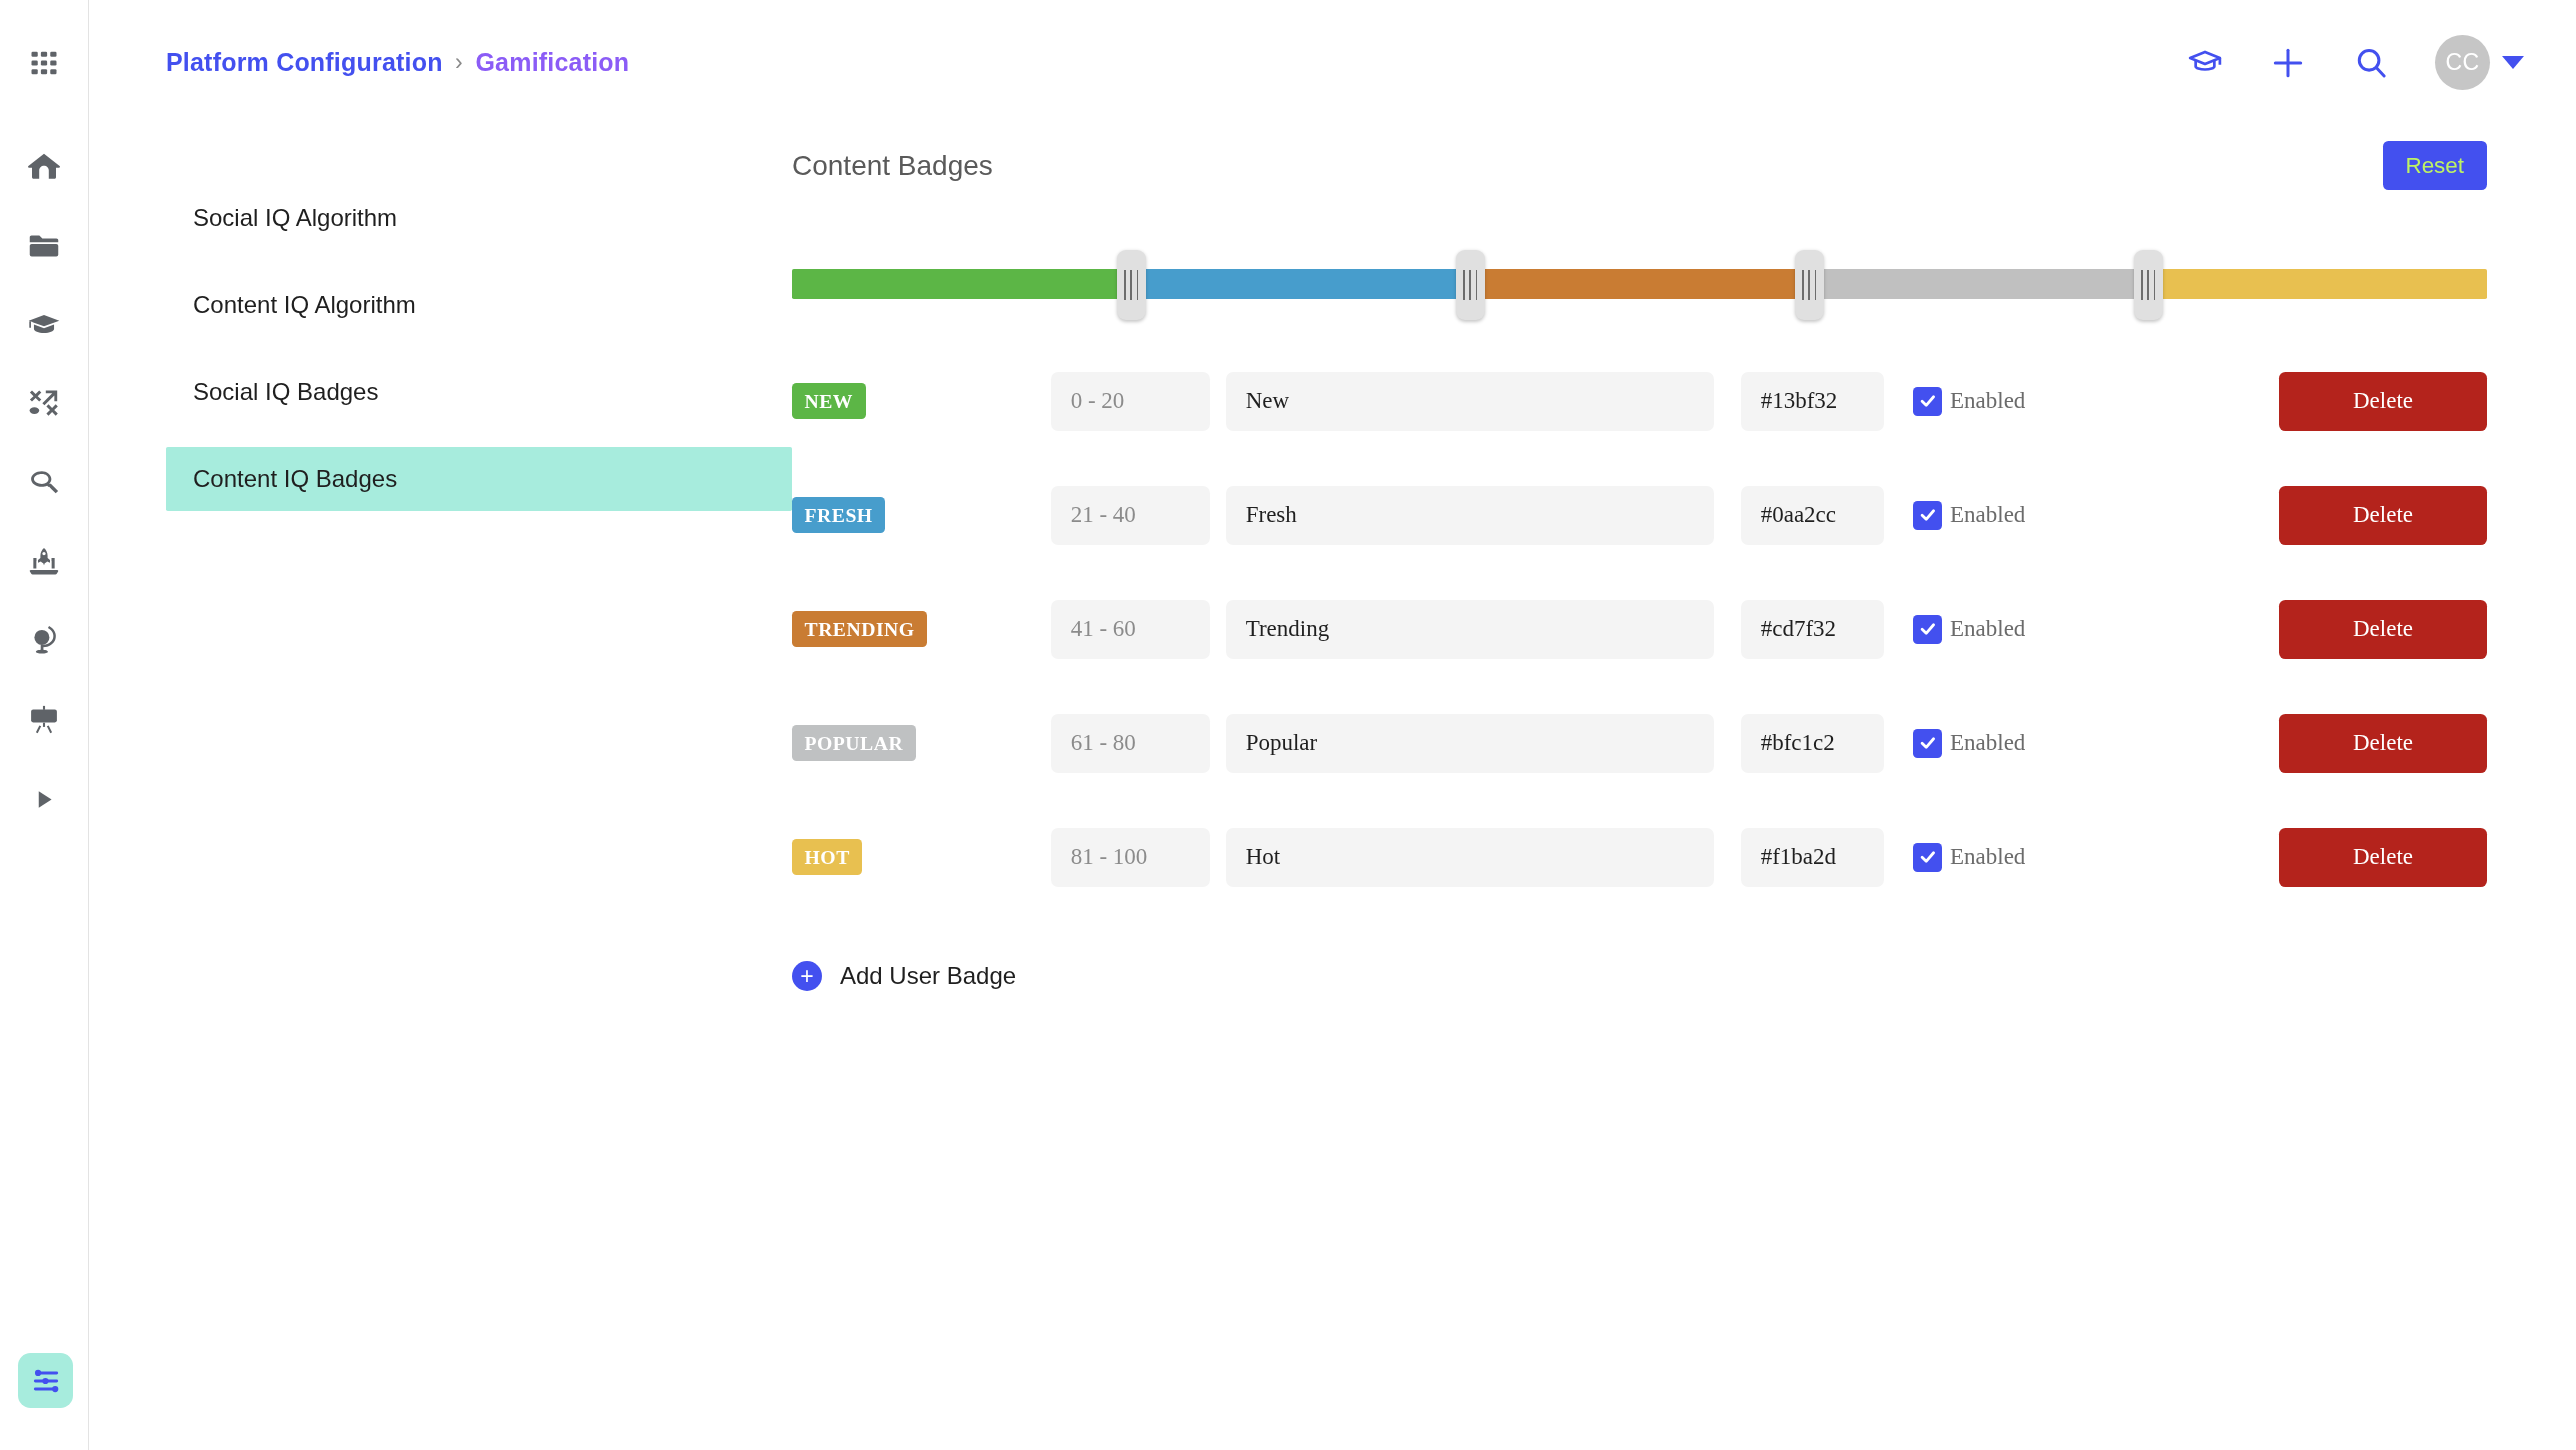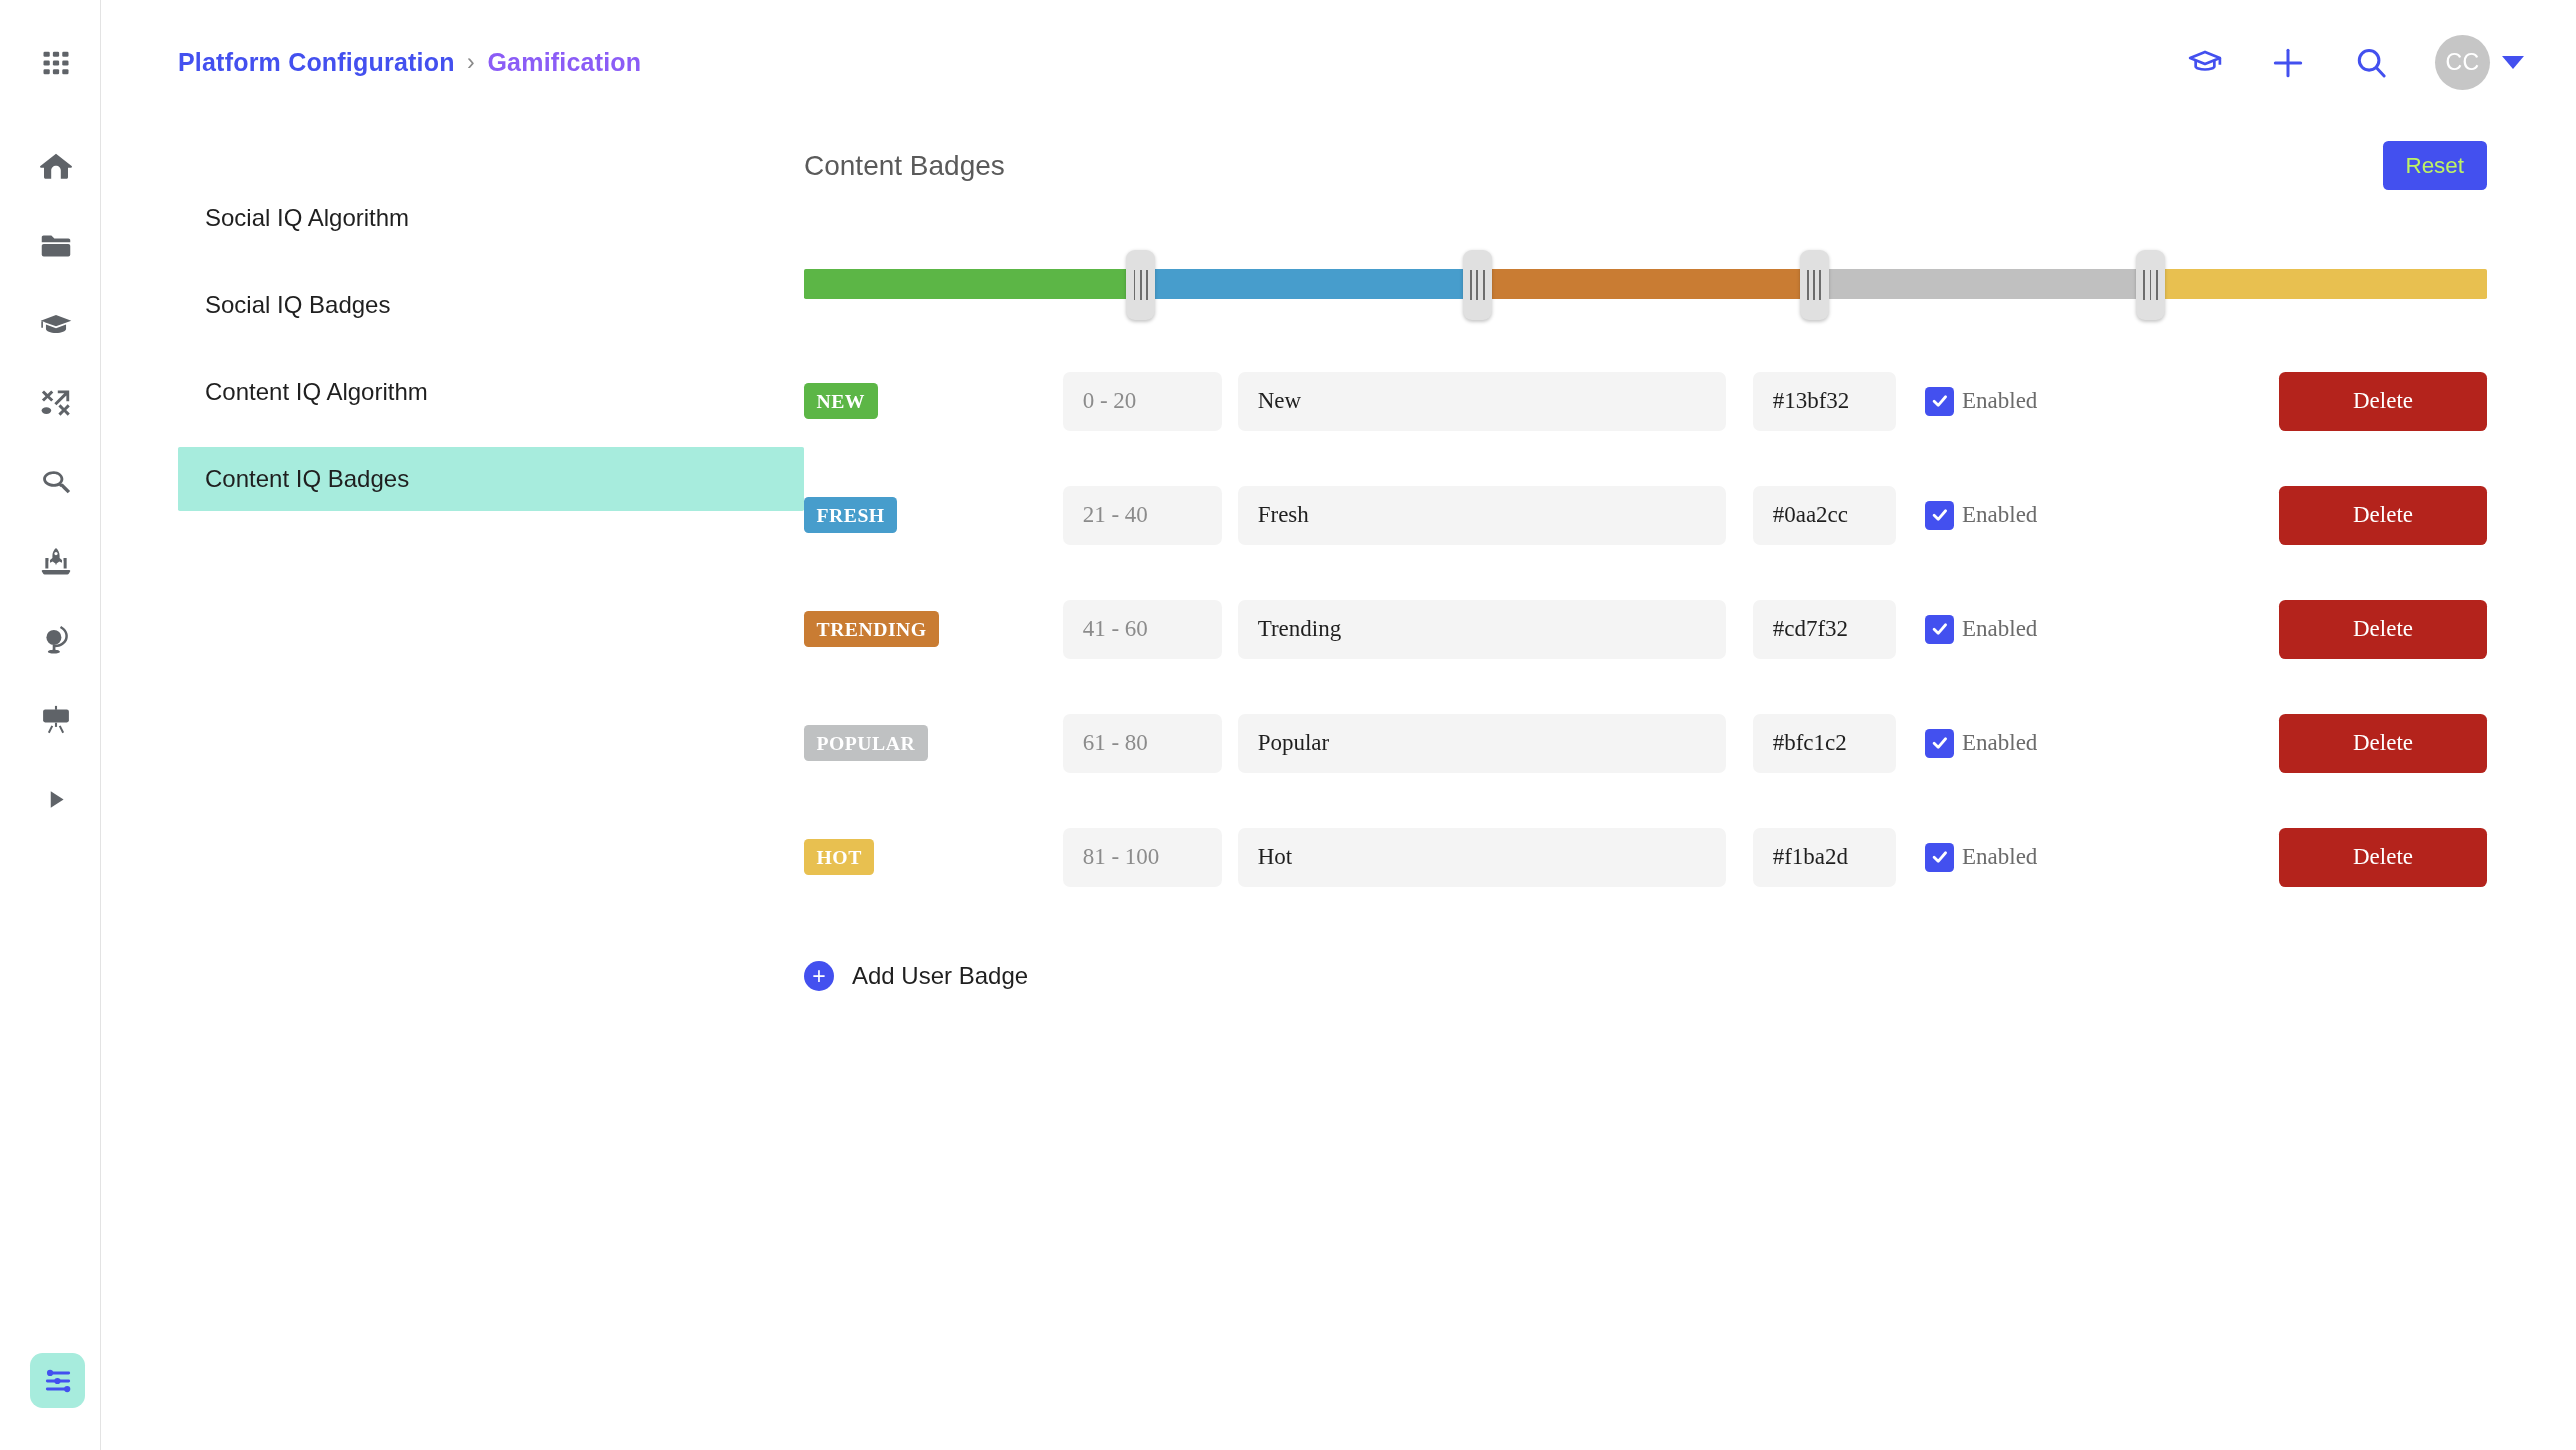--- a/index.html
+++ b/index.html
@@ -10,21 +10,20 @@
     background: #ffffff;
     font-family: "Liberation Sans", sans-serif;
     overflow: hidden;
   }
 
   .app {
     position: relative;
     width: 2576px;
     height: 1451px;
     display: flex;
-    padding-left: 12px;
   }
 
   
   .rail {
     width: 89px;
     height: 1451px;
     background: #ffffff;
     border-right: 0.9px solid #e3e3e3;
     flex: 0 0 89px;
     position: relative;
@@ -424,24 +423,24 @@
       </div>
     </div>
 
     <div class="body-area">
 
       <div class="subnav">
         <div class="subnav-item">
           <span>Social IQ Algorithm</span>
         </div>
         <div class="subnav-item">
+          <span>Content IQ Algorithm</span>
+        </div>
+        <div class="subnav-item">
           <span>Social IQ Badges</span>
-        </div>
-        <div class="subnav-item">
-          <span>Content IQ Algorithm</span>
         </div>
         <div class="subnav-item active">
           <span>Content IQ Badges</span>
         </div>
       </div>
 
       <div class="panel">
 
         <div class="panel-head">
           <div class="panel-title">Content Badges</div>

